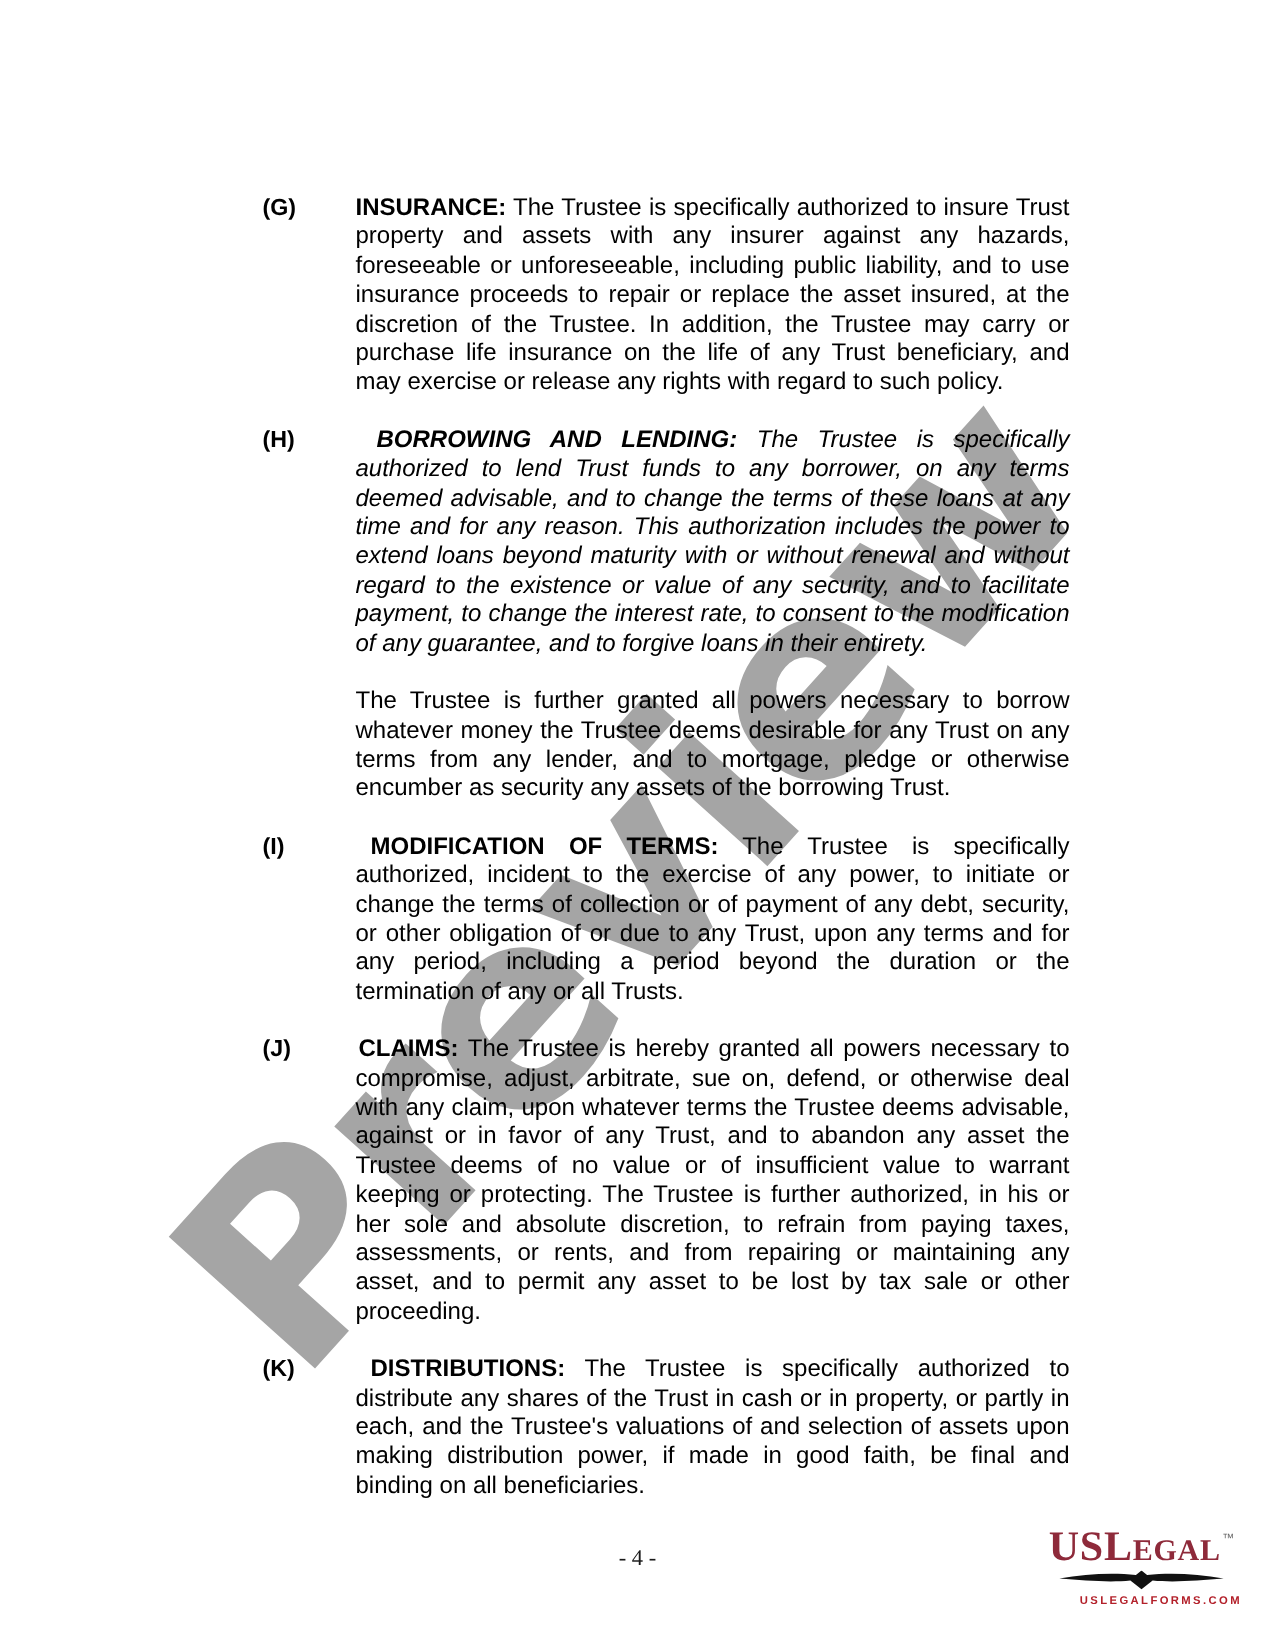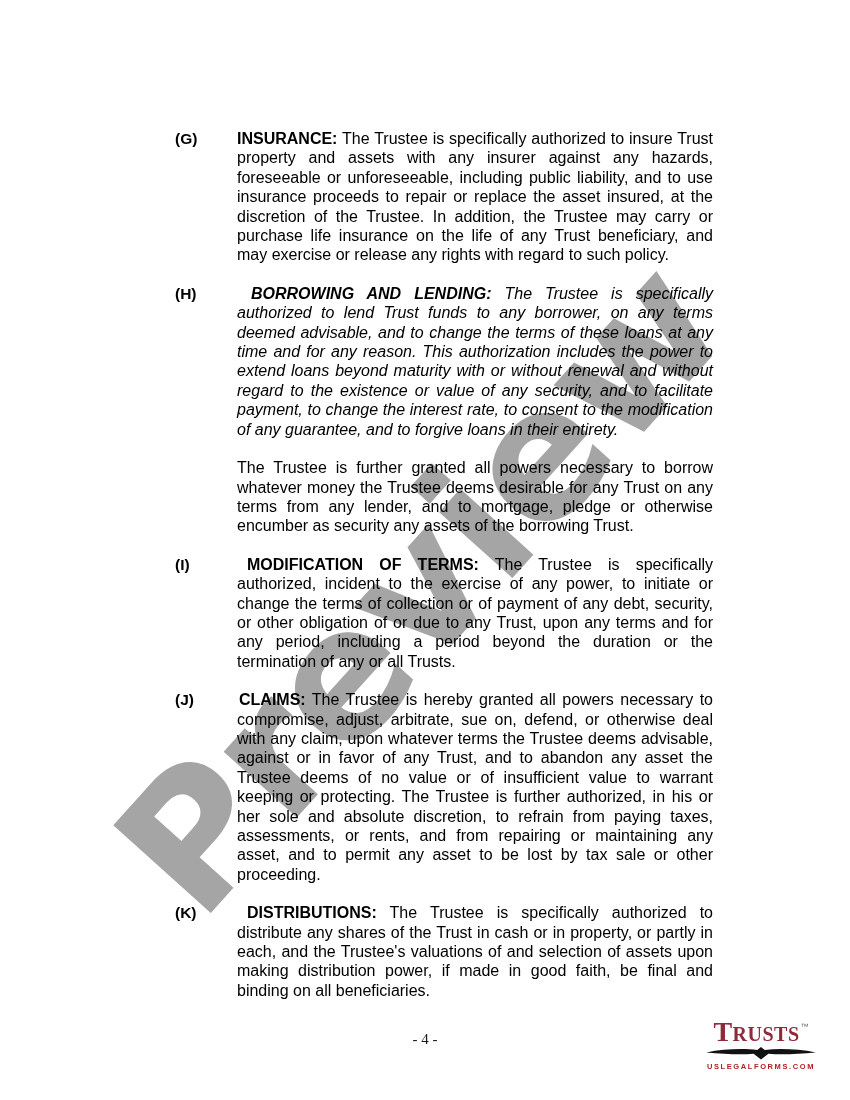--- a/index.html
+++ b/index.html
@@ -97,20 +97,21 @@
   .eagle { display: block; margin: 1px auto 0 auto; width: 120px; height: 13px; }
   .eagle svg { display: block; width: 120px; height: 13px; }
   .site {
     font-family: "Liberation Sans", sans-serif;
     font-weight: 700;
     font-size: 7.5px;
     letter-spacing: 1.6px;
     color: #b3202a;
     margin-top: 2px;
     white-space: nowrap;
+    text-align: right;
   }
 </style>
 </head>
 <body>
 
 <div class="page">
 
   <div class="watermark">Preview</div>
 
   <main class="content">
@@ -144,21 +145,21 @@
       <span class="plabel">(K)</span>
       <p class="ptext"><span class="phead">DISTRIBUTIONS:</span><span class="pbody"> The Trustee is specifically authorized to distribute any shares of the Trust in cash or in property, or partly in each, and the Trustee's valuations of and selection of assets upon making distribution power, if made in good faith, be final and binding on all beneficiaries.</span></p>
     </section>
 
   </main>
 
   <div class="page-number">- 4 -</div>
 
   <div class="logo">
     <div class="brand-row">
-      <span class="brand">Trusts</span><span class="tm">™</span>
+      <span class="brand">USLegal</span><span class="tm">™</span>
     </div>
     <span class="eagle">
       <svg viewBox="0 0 120 14" xmlns="http://www.w3.org/2000/svg" aria-hidden="true">
         <path fill="#111111" d="M60 0 L64 3.2 C80 1.4 100 2.2 119 5.8 C100 7.4 82 8.6 68 7.2 L60 13.5 L52 7.2 C38 8.6 20 7.4 1 5.8 C20 2.2 40 1.4 56 3.2 Z"></path>
         <path fill="#111111" d="M45 5.2 C52 4.2 68 4.2 75 5.2 C68 6.6 52 6.6 45 5.2 Z"></path>
       </svg>
     </span>
     <div class="site">USLEGALFORMS.COM</div>
   </div>
 

